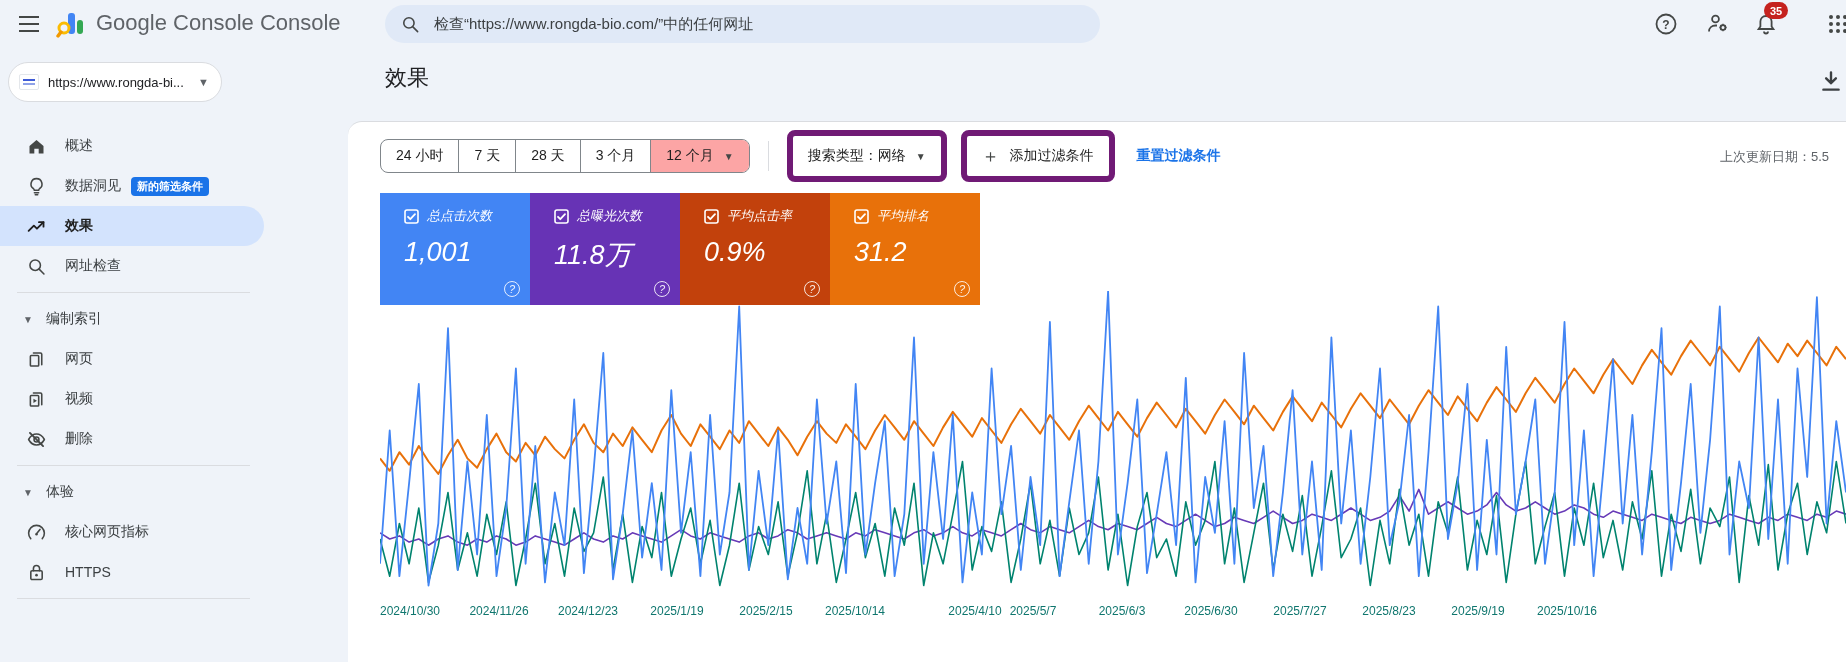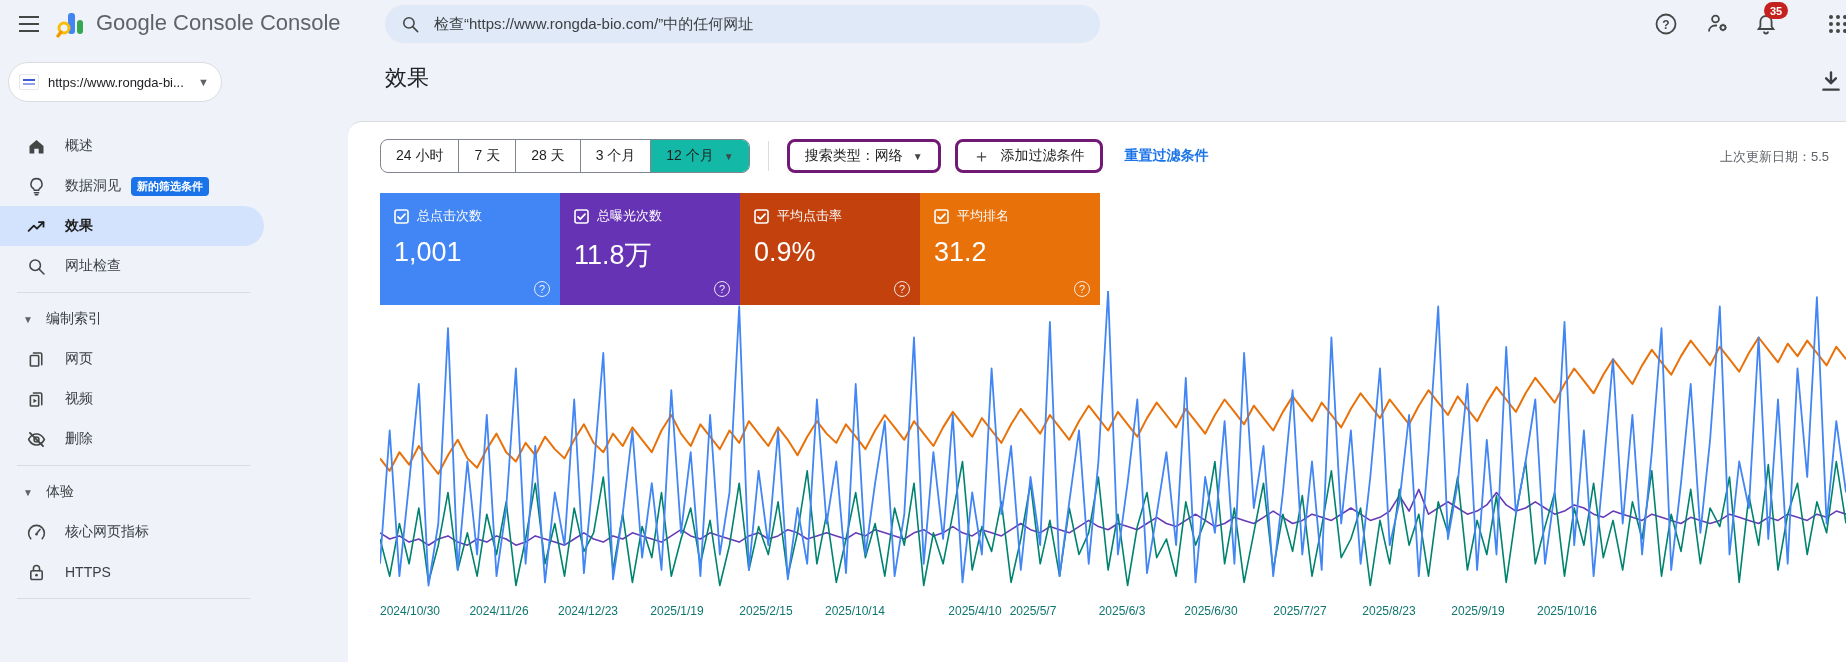--- a/index.html
+++ b/index.html
@@ -65,35 +65,35 @@
   .panel {
     position:absolute; left:348px; top:121px; right:0; bottom:0;
     background:#fff; border-top:1px solid #dadce0; border-radius:14px 0 0 0;
   }
 
   
   .filter-row { position:absolute; left:32px; top:17px; height:34px; display:flex; align-items:center; }
   .segmented { display:flex; height:34px; border:1px solid #80868b; border-radius:8px; overflow:hidden; background:#fff; }
   .segment { display:flex; align-items:center; padding:0 15px; font-size:14px; color:#1f1f1f; cursor:pointer; border-left:1px solid #80868b; white-space:nowrap; }
   .segment:first-child { border-left:none; }
-  .segment.selected { background:#14b8a6; }
+  .segment.selected { background:#fca5a5; }
   .segment .caret { font-size:10px; color:#444746; margin-left:10px; }
   .v-sep { width:1px; height:30px; background:#dadce0; margin:0 18px; }
   .chip-btn {
-    display:flex; align-items:center; height:34px; padding:0 15px; border:3px solid #701a75;
+    display:flex; align-items:center; height:52px; padding:0 15px; border:6px solid #701a75;
     border-radius:8px; background:#fff; font-size:14px; color:#1f1f1f; cursor:pointer; margin-right:14px; white-space:nowrap;
   }
   .chip-btn .caret { font-size:10px; color:#444746; margin-left:10px; }
   .chip-btn .plus { font-size:18px; color:#444746; margin-right:10px; line-height:1; }
   .reset-link { font-size:14px; color:#1a73e8; font-weight:bold; cursor:pointer; margin-left:8px; white-space:nowrap; }
   .last-updated { position:absolute; left:1372px; top:26px; font-size:13px; color:#5f6368; white-space:nowrap; }
 
   
   .cards { position:absolute; left:32px; top:71px; display:flex; }
-  .card { width:180px; height:112px; position:relative; padding:14px 14px 0 14px; cursor:pointer; }
+  .card { width:150px; height:112px; position:relative; padding:14px 14px 0 24px; cursor:pointer;font-style:italic; }
   .card .crow { display:flex; align-items:center; }
   .card .clabel { color:#fff; font-size:13px; margin-left:8px; white-space:nowrap; }
   .card .cvalue { color:#fff; font-size:27px; margin-top:12px; }
   .card .qmark {
     position:absolute; right:10px; bottom:8px; width:16px; height:16px; border:1.4px solid rgba(255,255,255,.85);
     border-radius:50%; color:rgba(255,255,255,.9); font-size:11px; display:flex; align-items:center; justify-content:center; cursor:pointer;
   }
   .cbox { flex:none; display:flex; }
 
   

